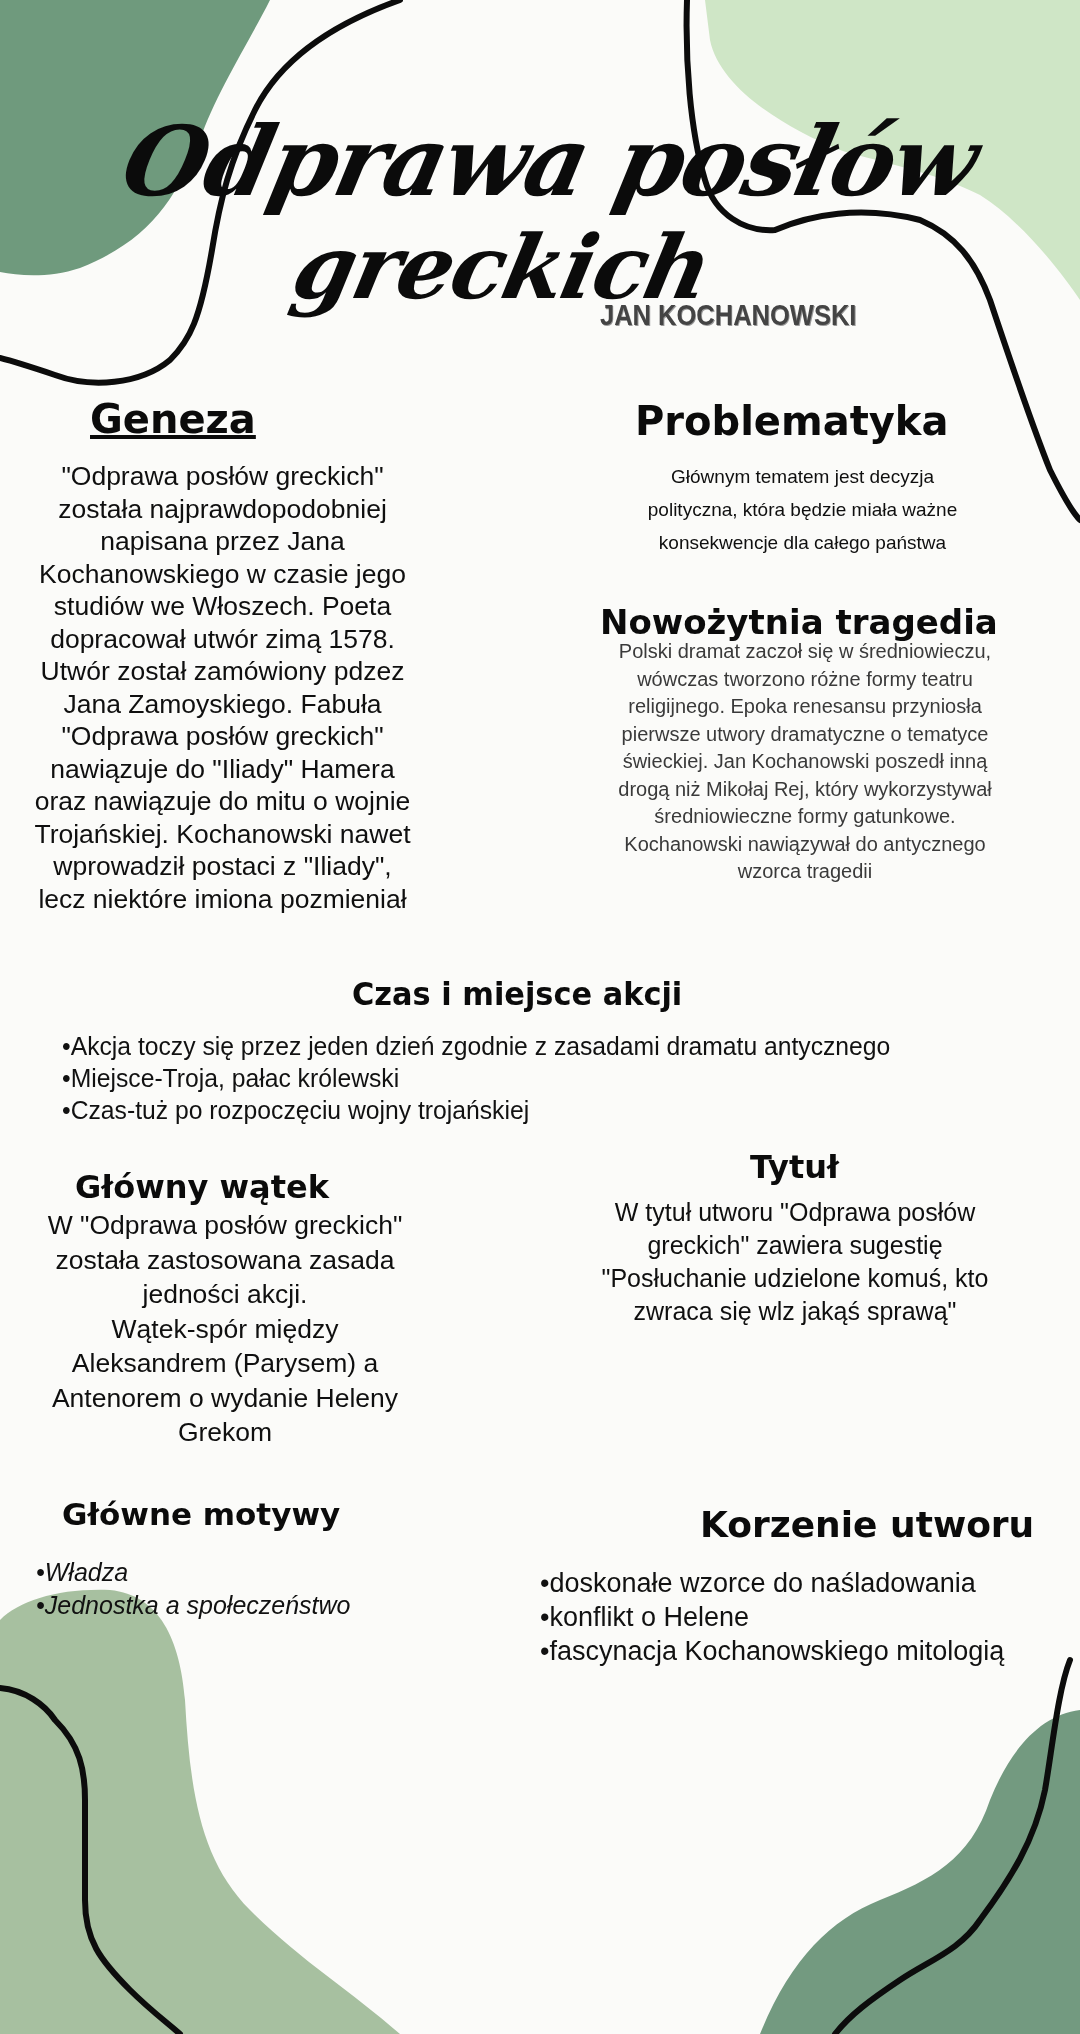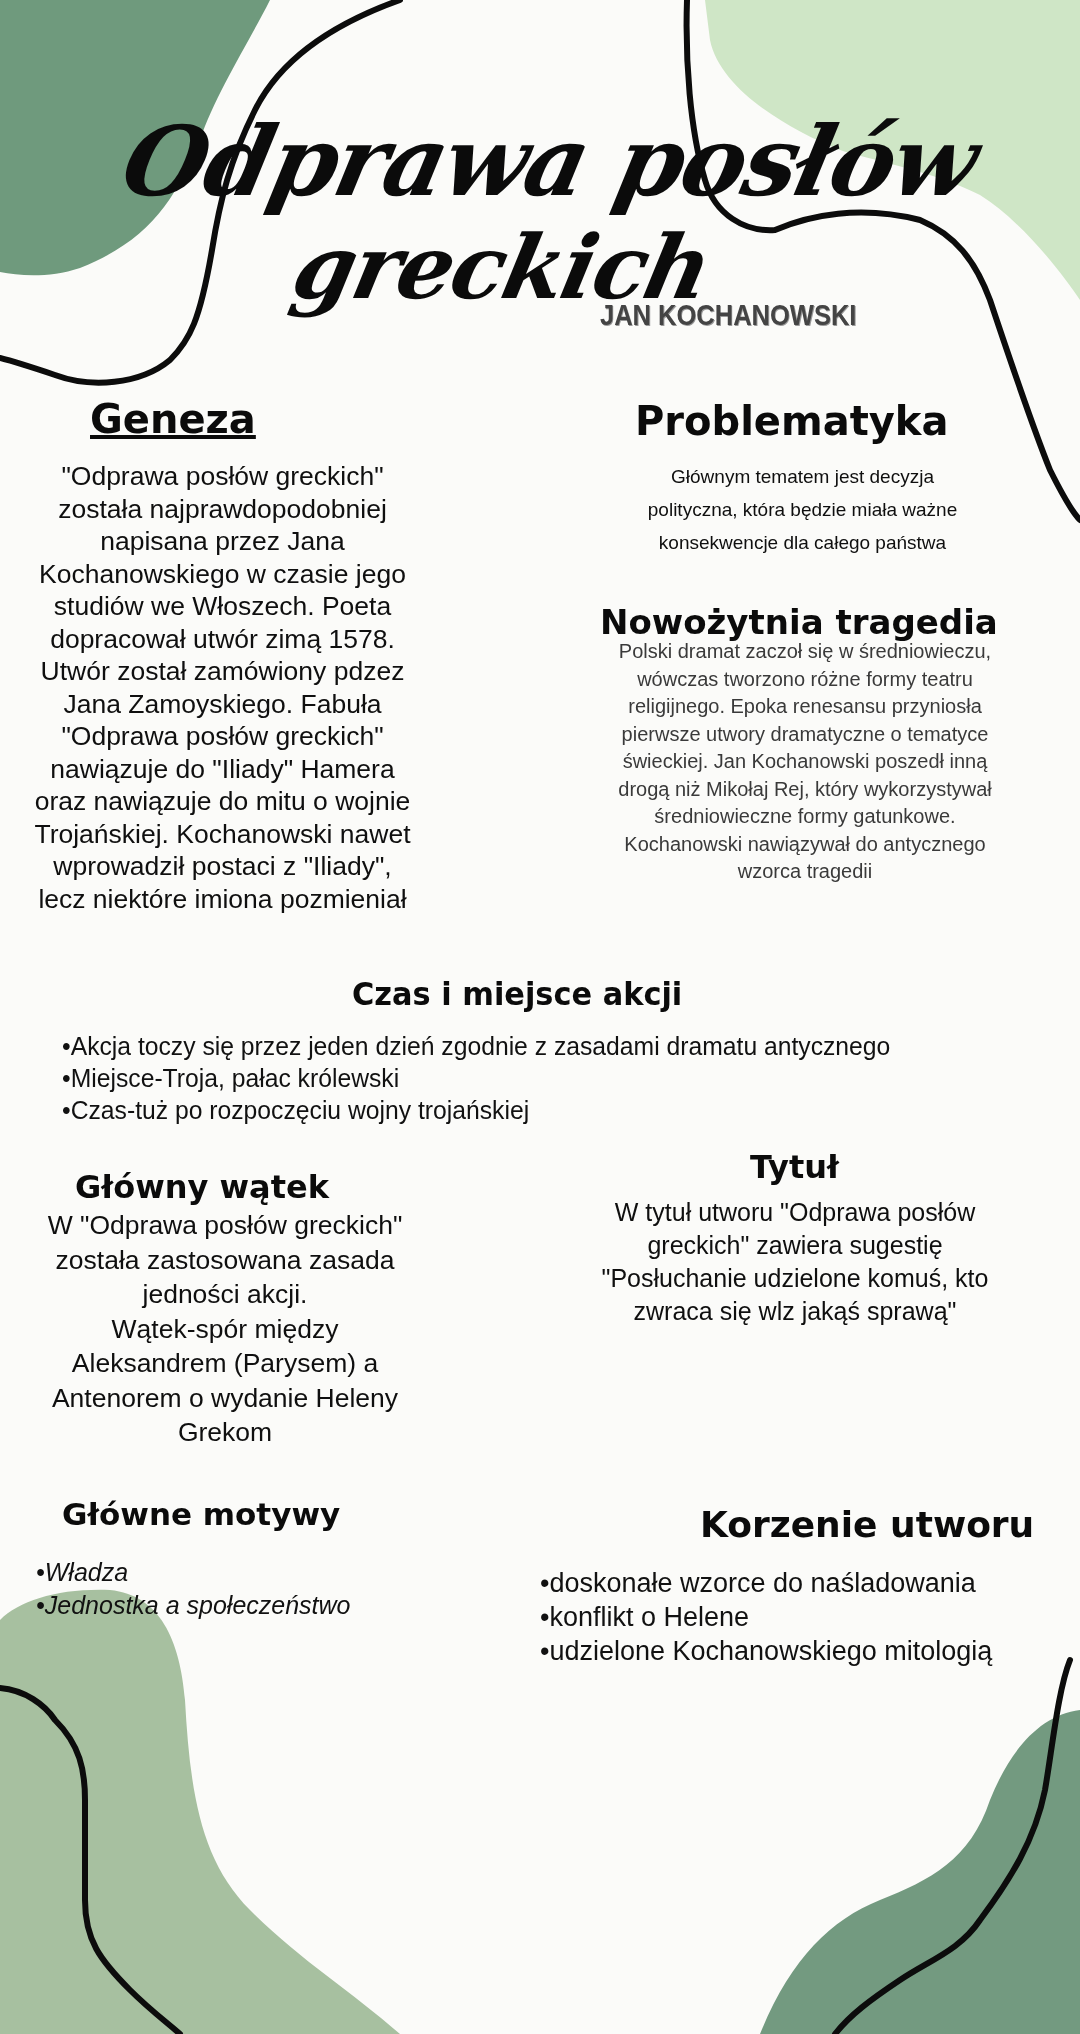--- a/index.html
+++ b/index.html
@@ -124,14 +124,14 @@
 <div class="abs h" style="left:62px; top:1496px; font-size:31px;text-align:right;">Główne motywy</div>
 <ul class="abs list" style="left:36px; top:1556px; font-size:25px; line-height:33px;font-style:italic;">
   <li>Władza</li>
   <li>Jednostka a społeczeństwo</li>
 </ul>
 
 <div class="abs h" style="left:660px; top:1504px; font-size:36px;margin-left:40px;">Korzenie utworu</div>
 <ul class="abs list" style="left:540px; top:1566px; font-size:27px; line-height:34px;">
   <li>doskonałe wzorce do naśladowania</li>
   <li>konflikt o Helene</li>
-  <li>udzielone Kochanowskiego mitologią</li>
+  <li>fascynacja Kochanowskiego mitologią</li>
 </ul>
 
 </body></html>

